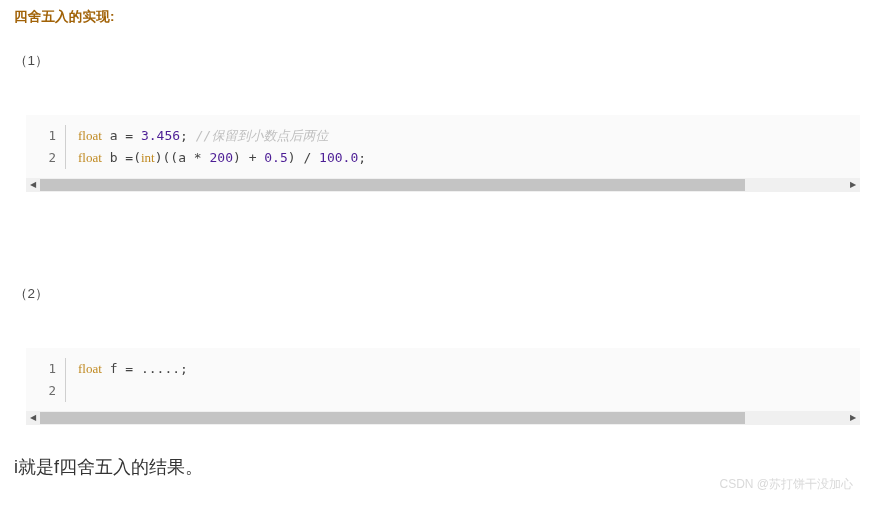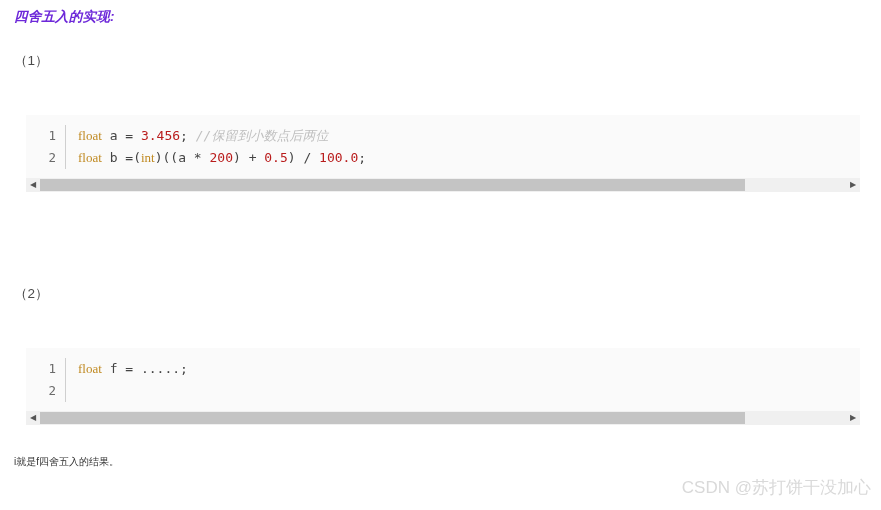--- a/index.html
+++ b/index.html
@@ -88,21 +88,21 @@
   }
 
   .code-text {
     padding-left: 12px;
     color: #444444;
     white-space: pre;
   }
 
   
   .tok-kw  { color: #c08a22; font-family: Liberation Serif, serif; }
-  .tok-num { color: #b91c1c; }
+  .tok-num { color: #4c1d95; }
   .tok-pun { color: #444444; }
   .tok-id  { color: #444444; }
   .tok-com { color: #bfbfbf; font-style: italic; margin-top: 20px; }
 
   
   .hscroll {
     position: relative;
     height: 14px;
     background: #f0f0f0;
     display: flex;
@@ -133,42 +133,42 @@
     height: 12px;
     width: 87.5%;
     background: #c4c4c4;
   }
 
   
   .footer-text {
     position: absolute;
     left: 14px;
     top: 455px;
-    font-size: 10px;
+    font-size: 18px;
     color: #333333;
     white-space: nowrap;
   }
 
   
   .watermark {
     position: absolute;
-    right: 10px;
+    right: 28px;
     top: 476px;
-    font-size: 17px;
+    font-size: 12px;
     color: #d9d9d9;
     white-space: nowrap;
     user-select: none;
   }
 </style>
 </head>
 <body style="background: rgb(255, 255, 255);">
 
 <div class="page">
 
-  <div class="doc-title" style="color: #6d28d9; font-style: italic;">四舍五入的实现:</div>
+  <div class="doc-title" style="color: #a16207;">四舍五入的实现:</div>
 
   <div class="section-marker m1">（1）</div>
 
   <div class="code-block cb1" style="background: rgb(250, 250, 250);">
     <div class="code-body">
 
       <div class="code-line">
         <span class="line-no">1</span>
         <span class="gutter-rule"></span>
         <span class="code-text"><span class="tok-kw">float</span><span class="tok-id"> a </span><span class="tok-pun">=</span><span class="tok-id"> </span><span class="tok-num">3.456</span><span class="tok-pun">; </span><span class="tok-com">//保留到小数点后两位</span></span>

